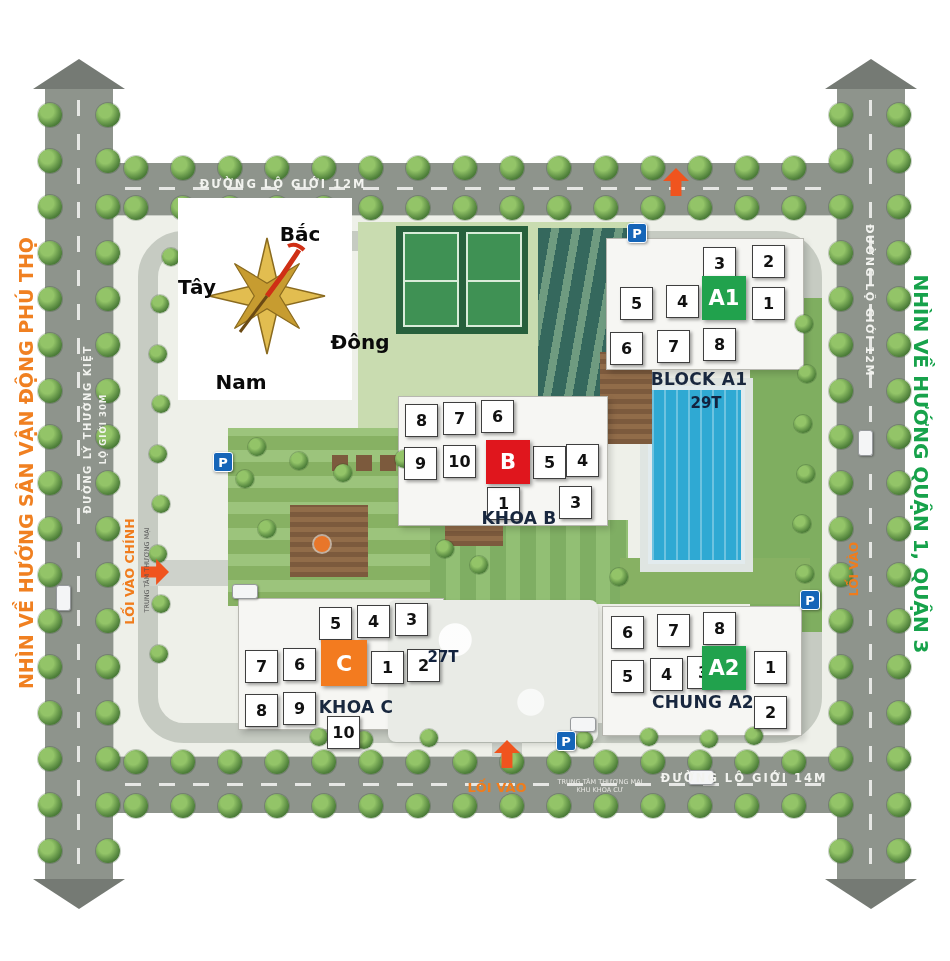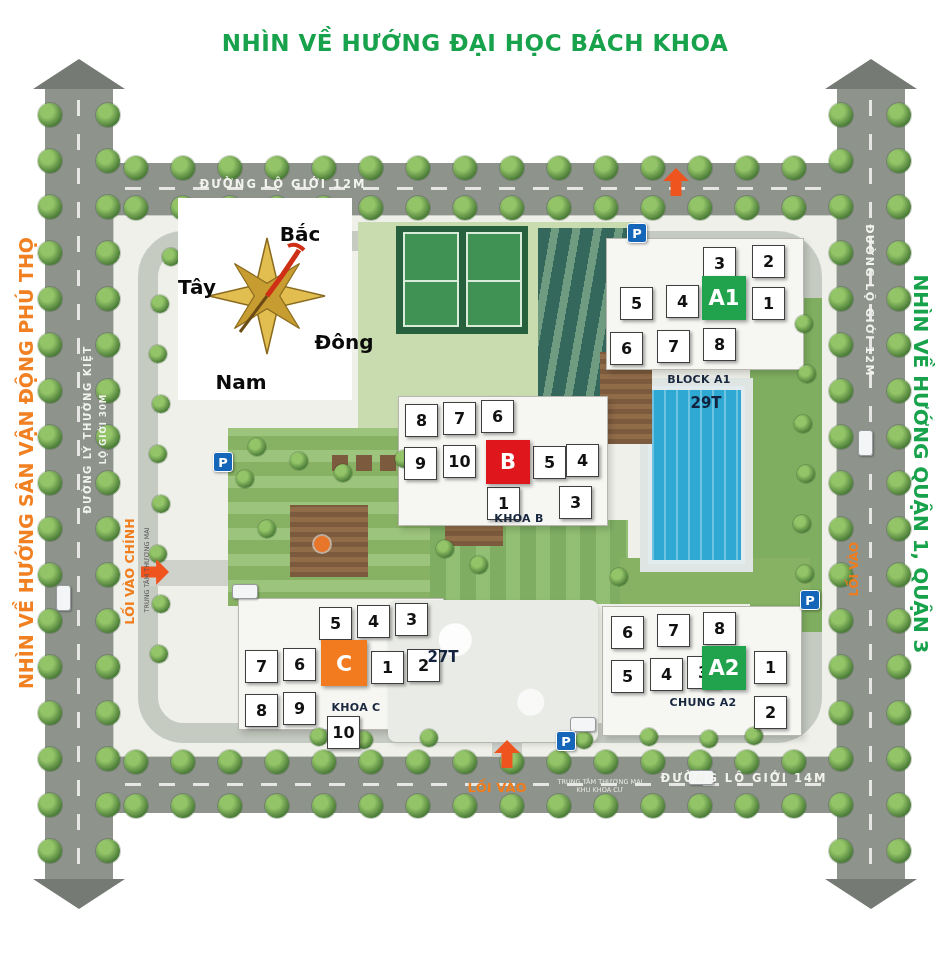--- a/index.html
+++ b/index.html
@@ -16,21 +16,21 @@
   .tree{position:absolute;border-radius:50%;
         background:radial-gradient(circle at 38% 35%, #93c468 0 30%, #4e7f3a 70%, #3a5f2c 100%);
         box-shadow:0 0 0 1px rgba(40,70,30,.25);}
   .car{position:absolute;background:#f4f5f6;border:1px solid #96999c;border-radius:3px;
        box-shadow:1px 1px 2px rgba(0,0,0,.3);}
   .unit{position:absolute;width:33px;height:33px;background:#ffffff;border:1.6px solid #3f3f3f;
         display:flex;align-items:center;justify-content:center;font-weight:bold;font-size:16px;
         color:#111;box-shadow:2px 2px 3px rgba(0,0,0,.35);box-sizing:border-box;}
   .badge{position:absolute;display:flex;align-items:center;justify-content:center;color:#fff;
          font-weight:bold;box-shadow:2px 2px 4px rgba(0,0,0,.4);}
-  .block-label{position:absolute;transform:translate(-50%,-50%);font-weight:bold;font-size:11px;
+  .block-label{position:absolute;transform:translate(-50%,-50%);font-weight:bold;font-size:17px;
                color:#18273e;letter-spacing:.3px;white-space:nowrap;}
   .height-label{position:absolute;transform:translate(-50%,-50%);font-weight:bold;font-size:15px;
                 color:#13233f;white-space:nowrap;}
   .parking{position:absolute;width:20px;height:20px;border-radius:3px;border:1.5px solid #fff;
            display:flex;align-items:center;justify-content:center;color:#fff;font-weight:bold;
            font-size:13px;box-shadow:1px 1px 3px rgba(0,0,0,.4);box-sizing:border-box;}
   .arrow-orange{position:absolute;width:26px;height:28px;
            clip-path:polygon(50% 0, 100% 46%, 71% 46%, 71% 100%, 29% 100%, 29% 46%, 0 46%);}
   .entr{position:absolute;font-weight:bold;color:#f07c1c;white-space:nowrap;text-align:center;}
   .entr-sub{position:absolute;color:#555;white-space:normal;text-align:center;}
@@ -273,21 +273,21 @@
   <div class="abs" style="left:178px;top:198px;width:174px;height:202px;background:#ffffff;"></div>
   <svg class="abs" style="left:192px;top:224px;" width="150" height="156" viewBox="0 0 150 156">
     <polygon points="75,14 86,61 133,72 86,83 75,130 64,83 17,72 64,61" fill="#e2bd50" stroke="#8a6a1e" stroke-width="1.5"></polygon>
     <polygon points="75,26 84,63 121,72 84,81 75,118 66,81 29,72 66,63" fill="#c79c30" stroke="#8a6a1e" stroke-width="1.2" transform="rotate(45 75 72)"></polygon>
     <path d="M75,72 Q92,50 107,26" stroke="#cf2f15" stroke-width="5" fill="none"></path>
     <path d="M96,22 Q104,18 112,26" stroke="#cf2f15" stroke-width="4" fill="none"></path>
     <path d="M75,72 L48,108" stroke="#6b4a14" stroke-width="3"></path>
   </svg>
   <div class="compass-label" style="left:300px;top:234px;">Bắc</div>
   <div class="compass-label" style="left:197px;top:287px;">Tây</div>
-  <div class="compass-label" style="left:344px;top:342px;">Đông</div>
+  <div class="compass-label" style="left:360px;top:342px;">Đông</div>
   <div class="compass-label" style="left:241px;top:382px;">Nam</div>
 
   <div id="layer-markers">
       <div class="unit" style="left: 703px; top: 247px;">3</div>
       <div class="unit" style="left: 752px; top: 245px;">2</div>
       <div class="unit" style="left: 620px; top: 287px;">5</div>
       <div class="unit" style="left: 666px; top: 285px;">4</div>
       <div class="unit" style="left: 752px; top: 287px;">1</div>
       <div class="unit" style="left: 610px; top: 332px;">6</div>
       <div class="unit" style="left: 657px; top: 330px;">7</div>
@@ -337,16 +337,15 @@
       <div class="arrow-orange" style="left: 142px; top: 558px; background: rgb(240, 84, 30); transform: rotate(90deg);"></div>
       <div class="arrow-orange" style="left: 494px; top: 740px; background: rgb(240, 84, 30); transform: rotate(0deg);"></div>
     </div>
 
   <div class="entr" style="left:69px;top:564px;width:120px;font-size:12.5px;transform:rotate(-90deg);">LỐI VÀO CHÍNH</div>
   <div class="entr-sub" style="left:87px;top:566px;width:120px;font-size:6.5px;transform:rotate(-90deg);white-space:nowrap;">TRUNG TÂM THƯƠNG MẠI</div>
   <div class="entr" style="left:497px;top:787px;font-size:13px;transform:translate(-50%,-50%);">LỐI VÀO</div>
   <div class="entr-sub" style="left:600px;top:786px;width:100px;font-size:6.5px;transform:translate(-50%,-50%);color:#e9e9e5;">TRUNG TÂM THƯƠNG MẠI KHU KHOA CƯ</div>
   <div class="entr" style="left:794px;top:562px;width:120px;font-size:12px;transform:rotate(-90deg);">LỐI VÀO</div>
 
-  <div class="title title-green" style="left:0;top:30px;width:950px;font-size:23px;letter-spacing:.5px;">NHÌN VỀ HƯỚNG ĐẠI HỌC BÁCH KHOA</div>
   <div class="title title-orange" style="left:-234px;top:452px;width:520px;font-size:19px;transform:rotate(-90deg);">NHÌN VỀ HƯỚNG SÂN VẬN ĐỘNG PHÚ THỌ</div>
   <div class="title title-green" style="left:711px;top:452px;width:420px;font-size:20px;transform:rotate(90deg);">NHÌN VỀ HƯỚNG QUẬN 1, QUẬN 3</div>
 </div>
 
 </body></html>

